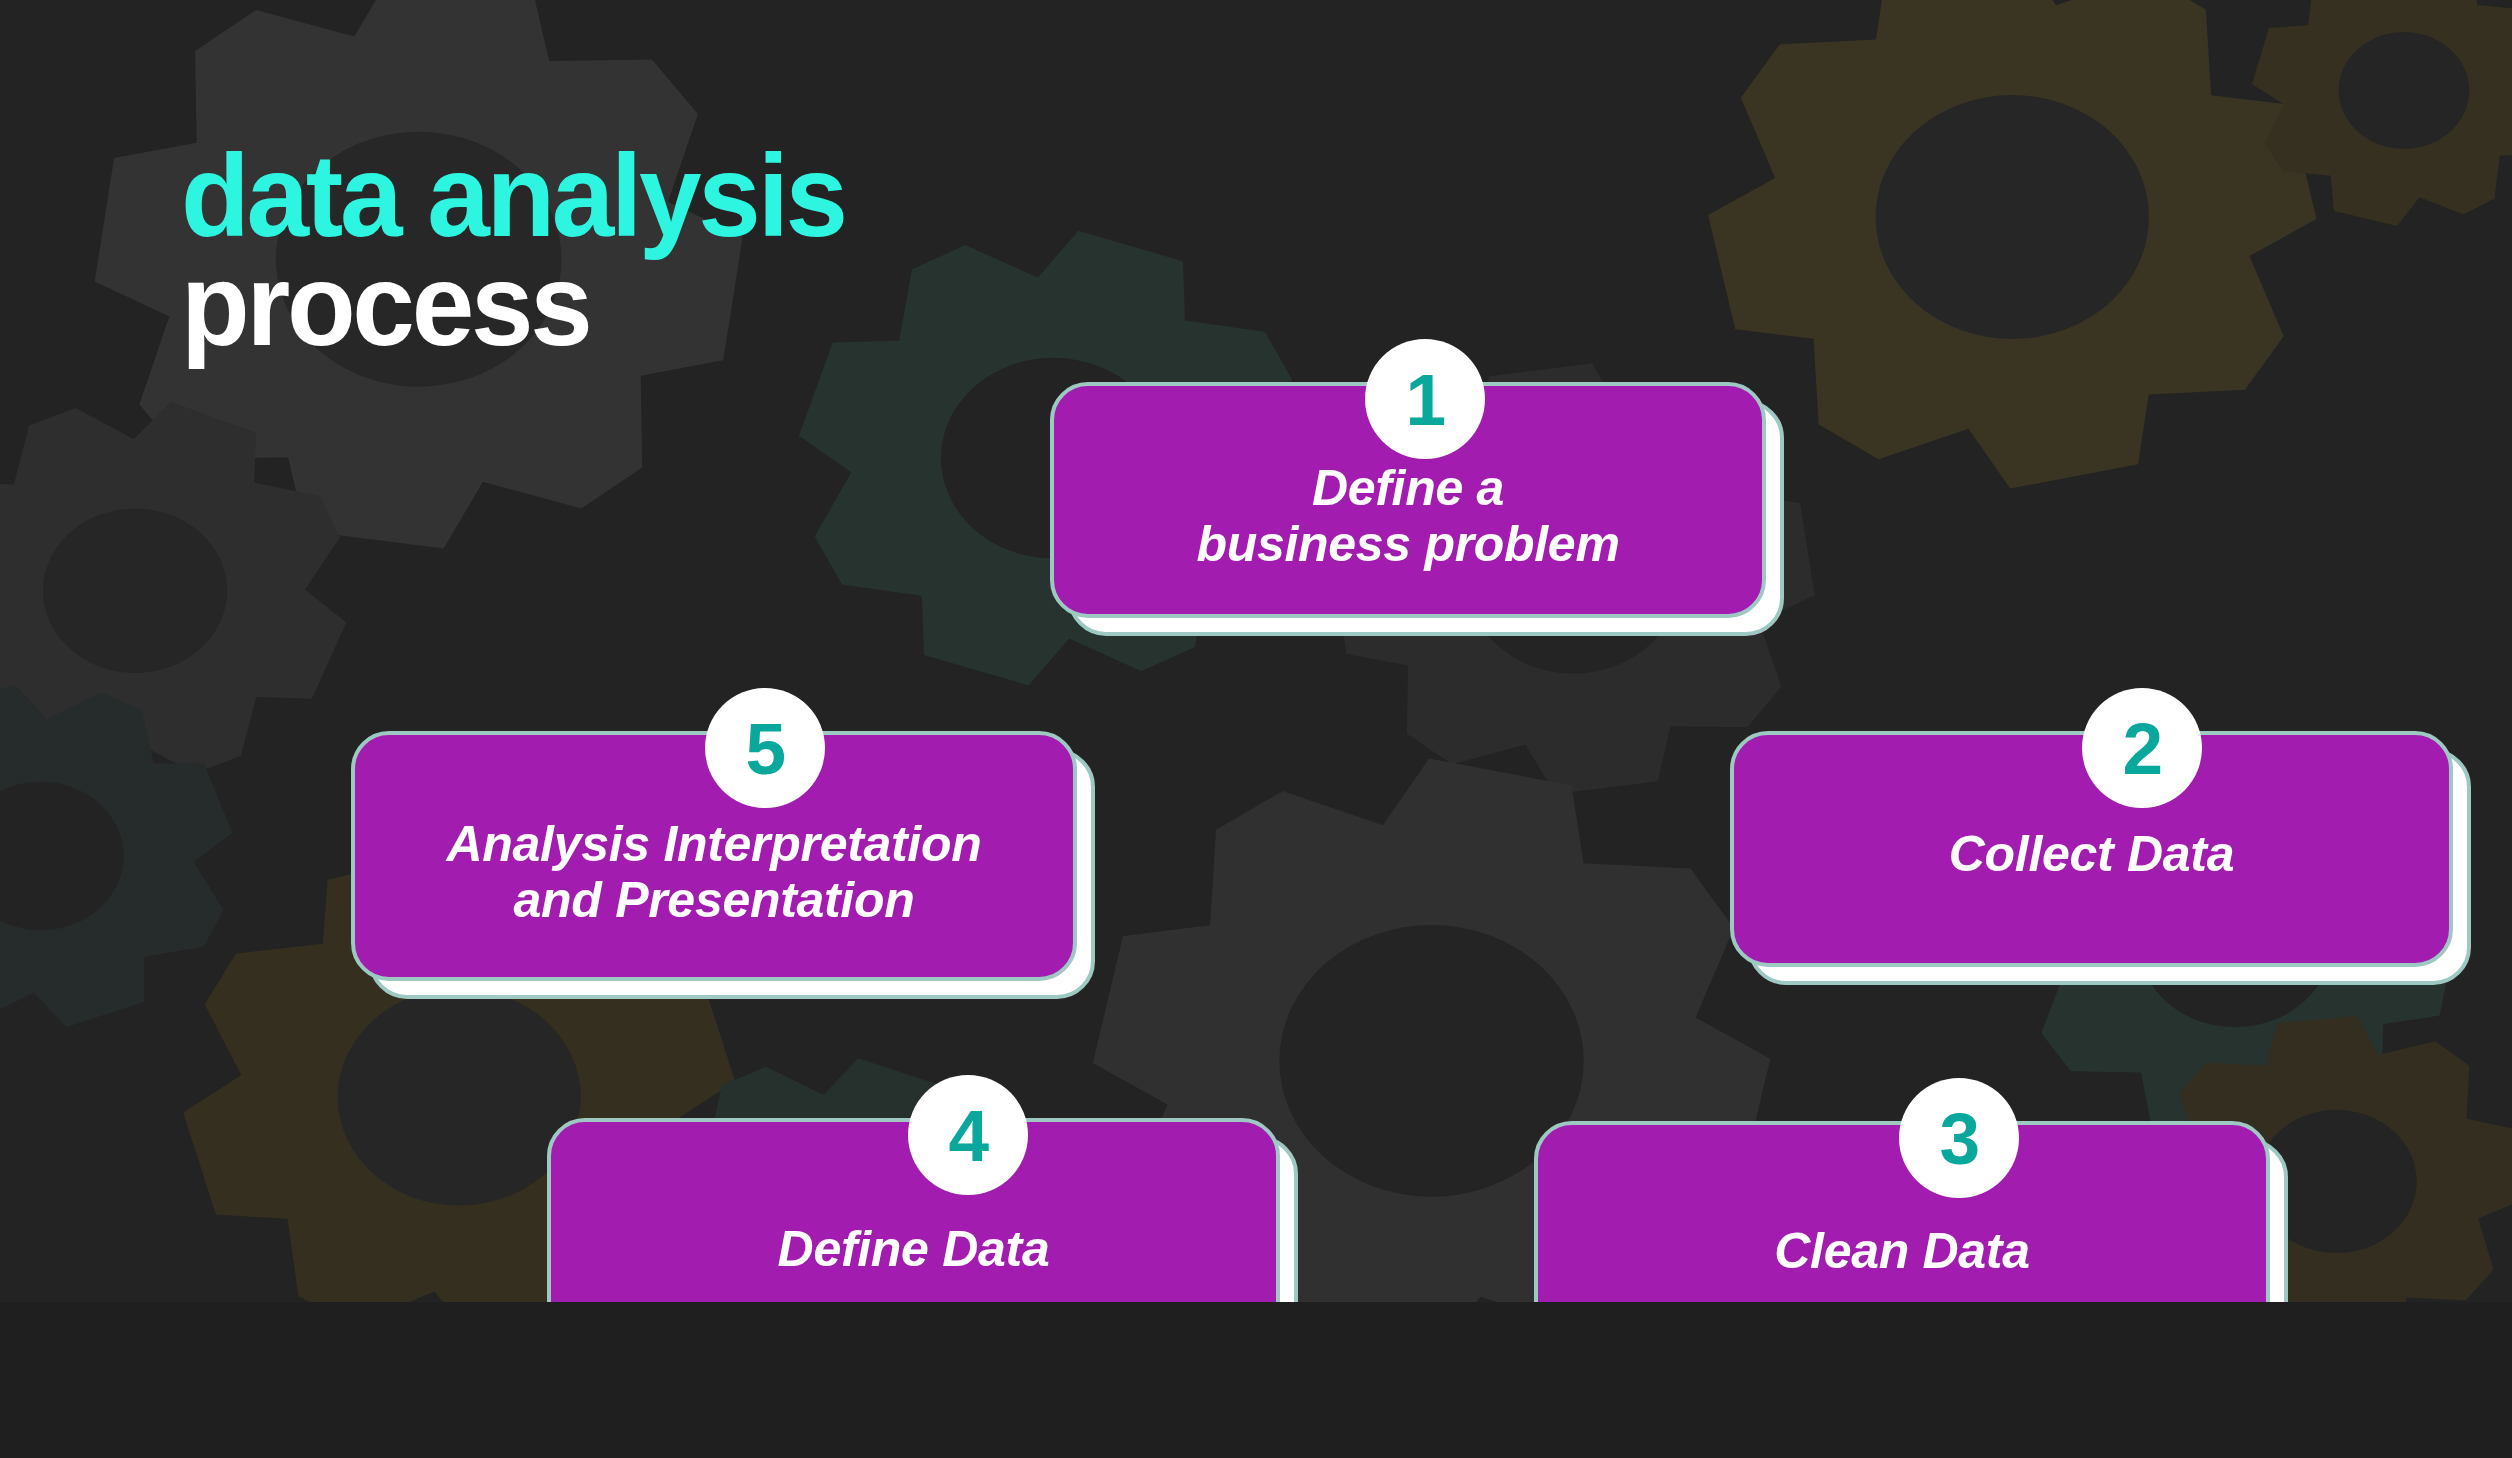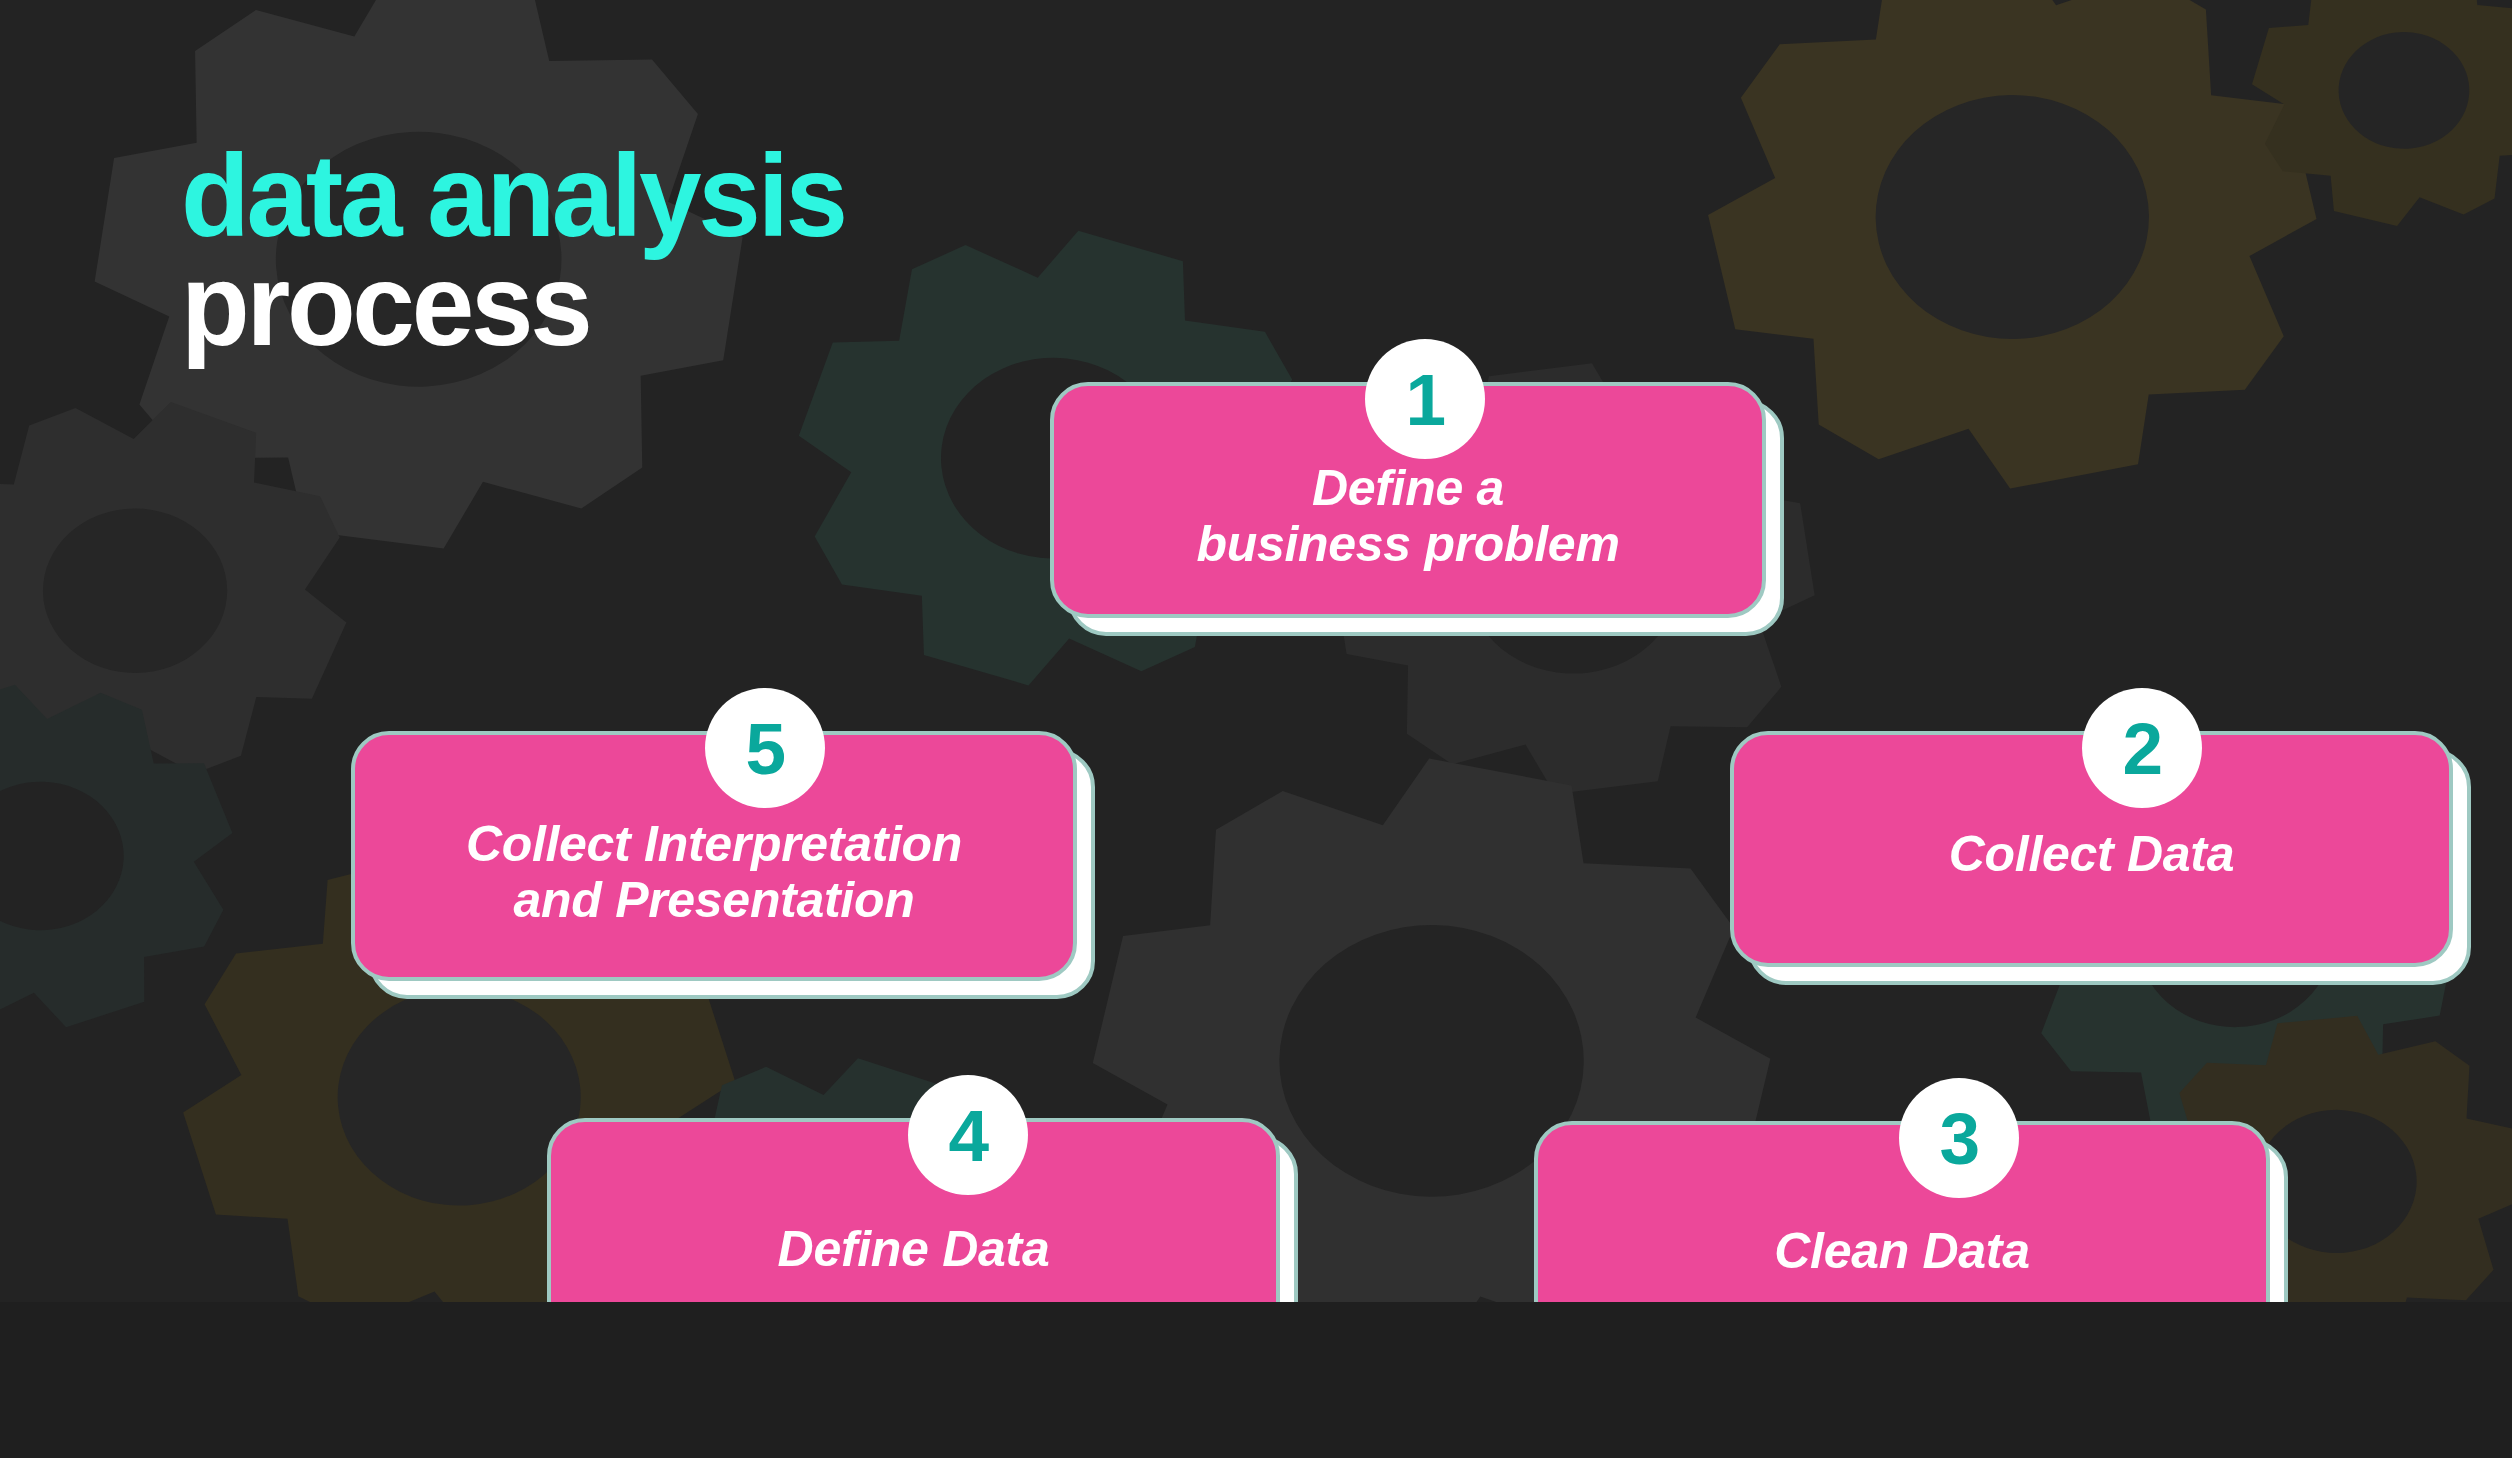--- a/index.html
+++ b/index.html
@@ -56,21 +56,21 @@
     right: -17.6px;
     bottom: -17.6px;
     background: #FFFFFF;
     border: 4.7px solid #9ec9c2;
     border-radius: 38px;
     box-sizing: border-box;
   }
   .card-face {
     position: absolute;
     inset: 0;
-    background: #ec4899;
+    background: #a21caf;
     border: 4.7px solid #9ec9c2;
     border-radius: 38px;
     box-sizing: border-box;
     display: flex;
     align-items: center;
     justify-content: center;
     padding: 0 26px;
     box-sizing: border-box;
   }
   .card-label {
@@ -242,21 +242,21 @@
       <div class="card-label">Define Data</div>
     </div>
     <div class="badge">
       <span class="badge-num">4</span>
     </div>
   </div>
 
   <div id="card-5" class="card">
     <div class="card-shadow"></div>
     <div class="card-face">
-      <div class="card-label two-line">Collect Interpretation
+      <div class="card-label two-line">Analysis Interpretation
 and Presentation</div>
     </div>
     <div class="badge">
       <span class="badge-num">5</span>
     </div>
   </div>
 
 </div>
 
 

